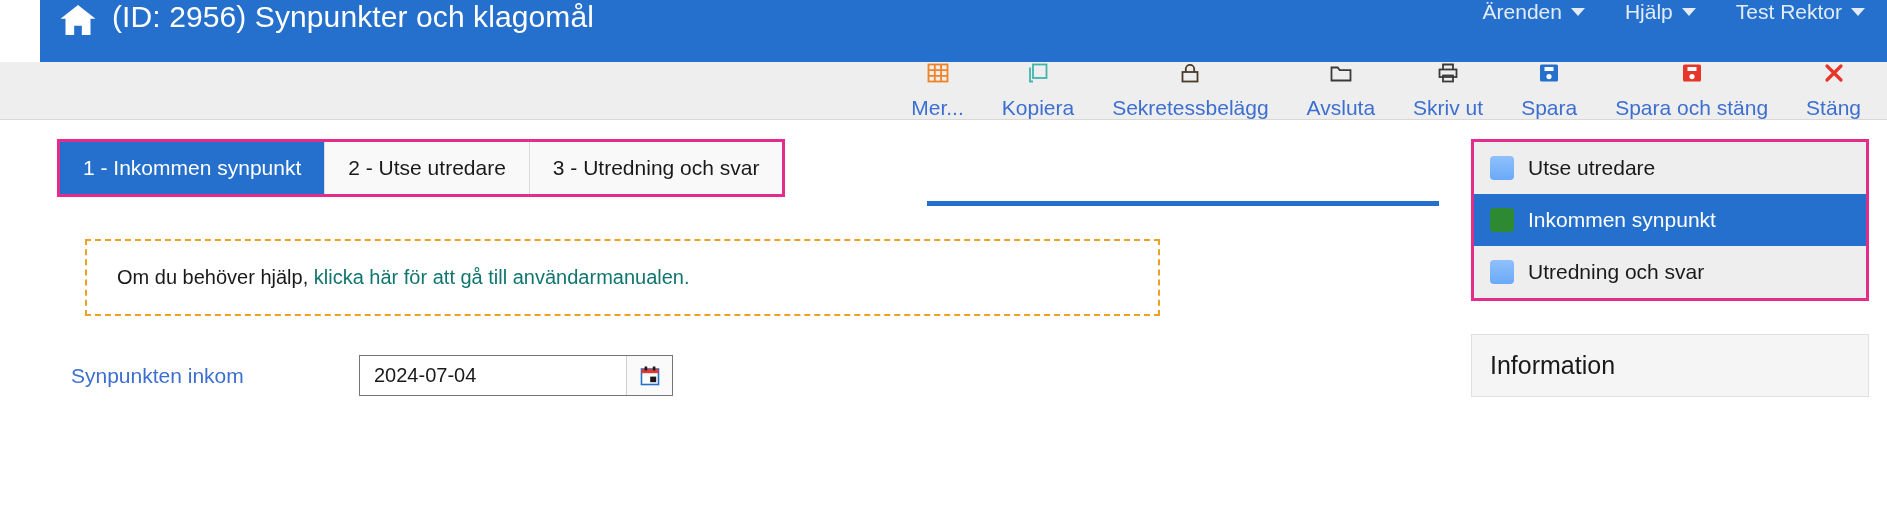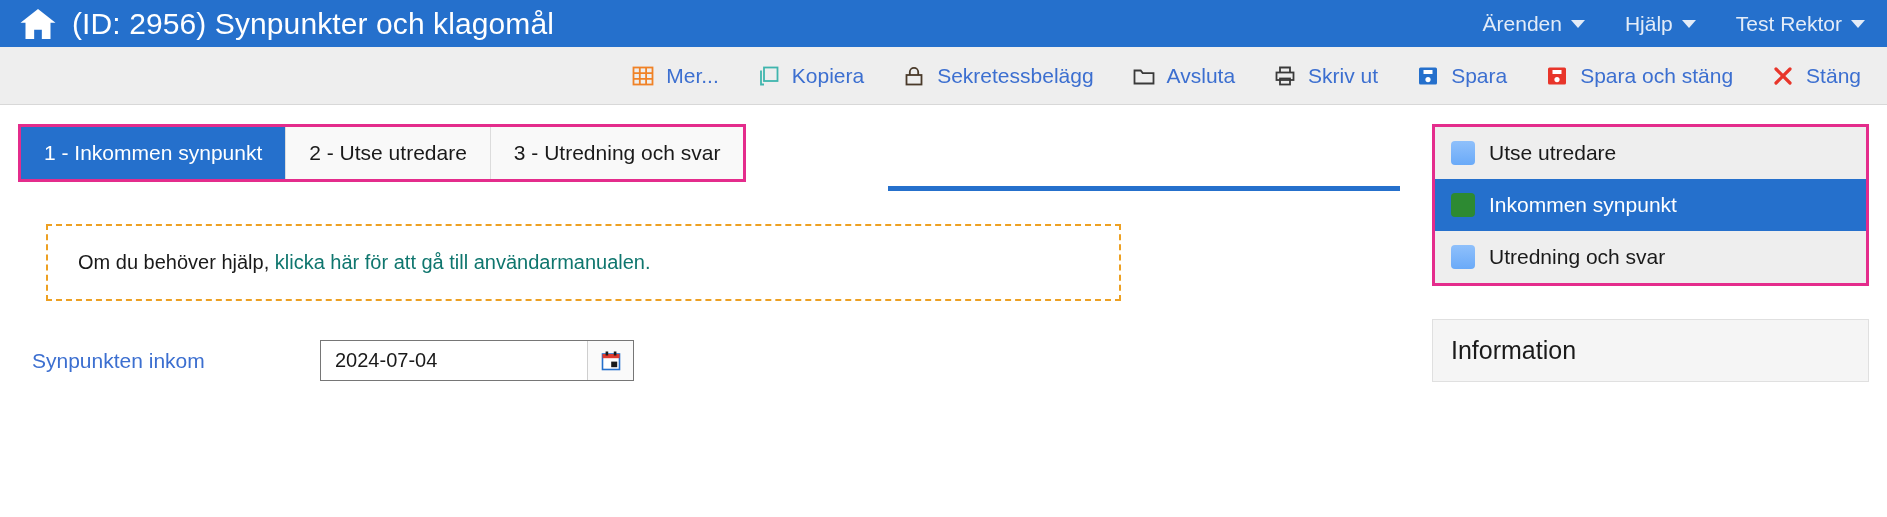--- a/index.html
+++ b/index.html
@@ -6,26 +6,27 @@
   html, body {
     width: 1887px;
     height: 517px;
     overflow: hidden;
     background: #ffffff;
     font-family: "Liberation Sans", sans-serif;
   }
 
   
   .header {
-    height: 47px;
+    height: 62px;
     background: #2570cc;
     display: flex;
-    align-items: center;
+    align-items: flex-start;
     padding: 0 22px 0 18px;
     position: relative;
+    margin-left: 40px;
   }
   .home-icon { width: 40px; height: 40px; flex: 0 0 auto; margin-right: 14px; }
   .page-title {
     color: #ffffff;
     font-size: 30px;
     font-weight: 400;
     letter-spacing: 0.1px;
     white-space: nowrap;
   }
   .header-nav {
@@ -63,33 +64,35 @@
     gap: 38px;
   }
   .tool-btn {
     display: flex;
     align-items: center;
     gap: 11px;
     color: #3c6fd0;
     font-size: 21px;
     white-space: nowrap;
     cursor: pointer;
+    flex-direction: column;
   }
   .tool-btn svg { flex: 0 0 auto; display: block; }
 
   
   .content {
     display: flex;
     align-items: flex-start;
     height: 397px;
   }
   .main-col {
     width: 1432px;
     flex: 0 0 1432px;
     position: relative;
+    margin-left: 39px;
   }
   .side-col {
     flex: 1 1 auto;
     padding-top: 19px;
     padding-right: 18px;
   }
 
   
   .tabs-wrap { position: relative; padding: 19px 0 0 18px; }
   .tabs {

